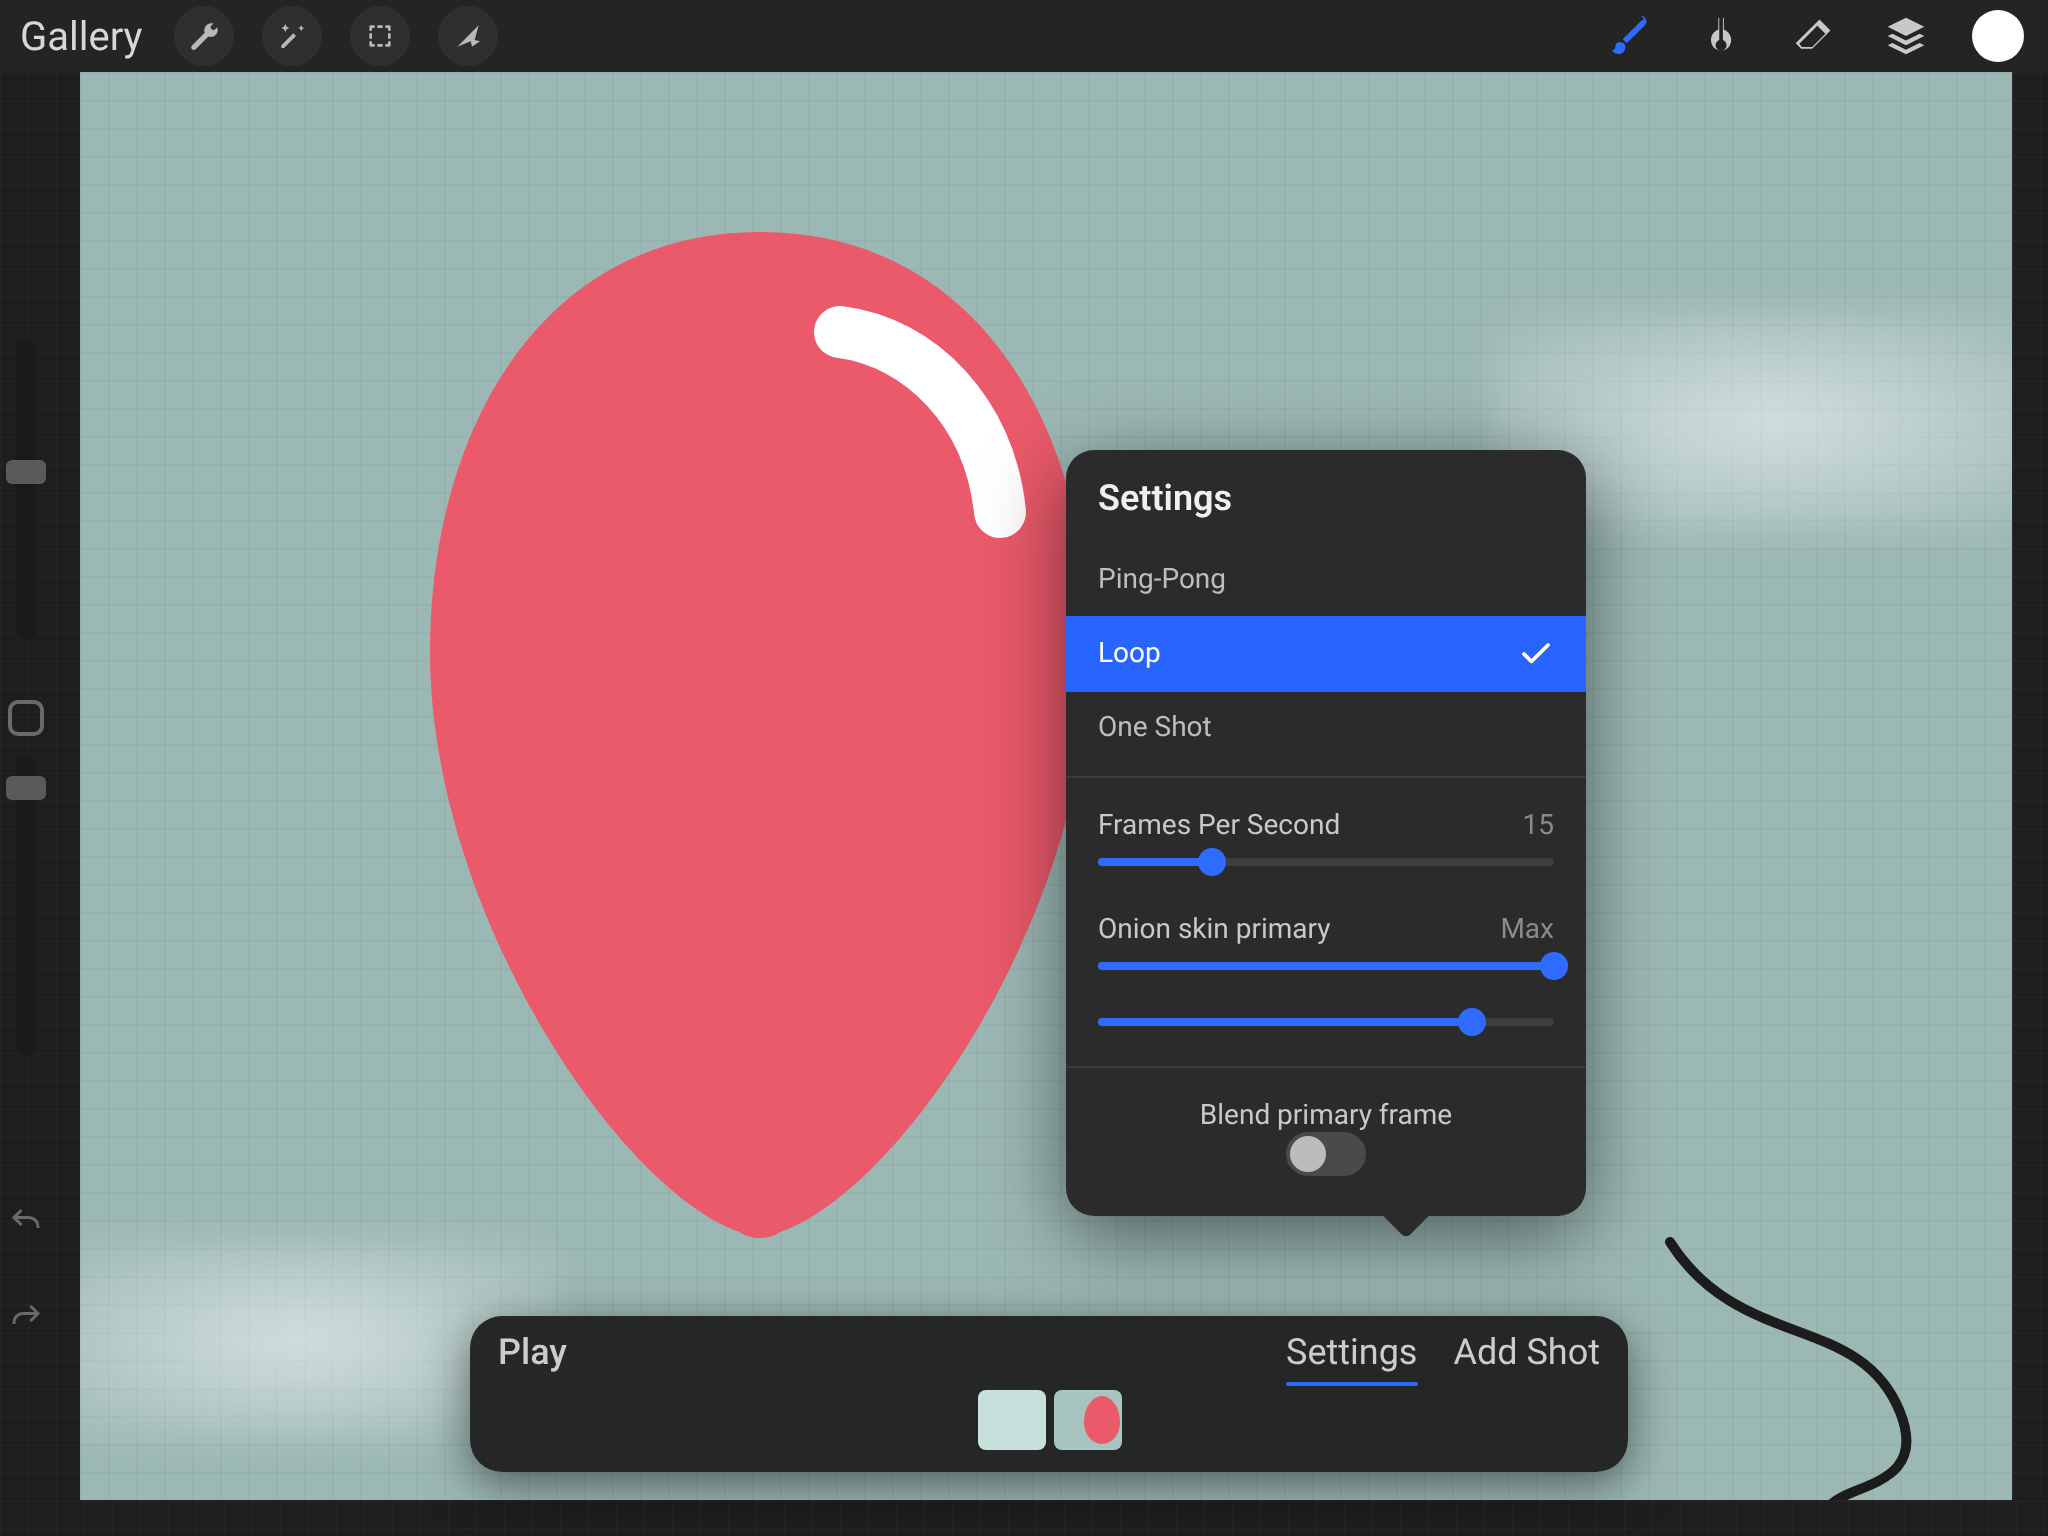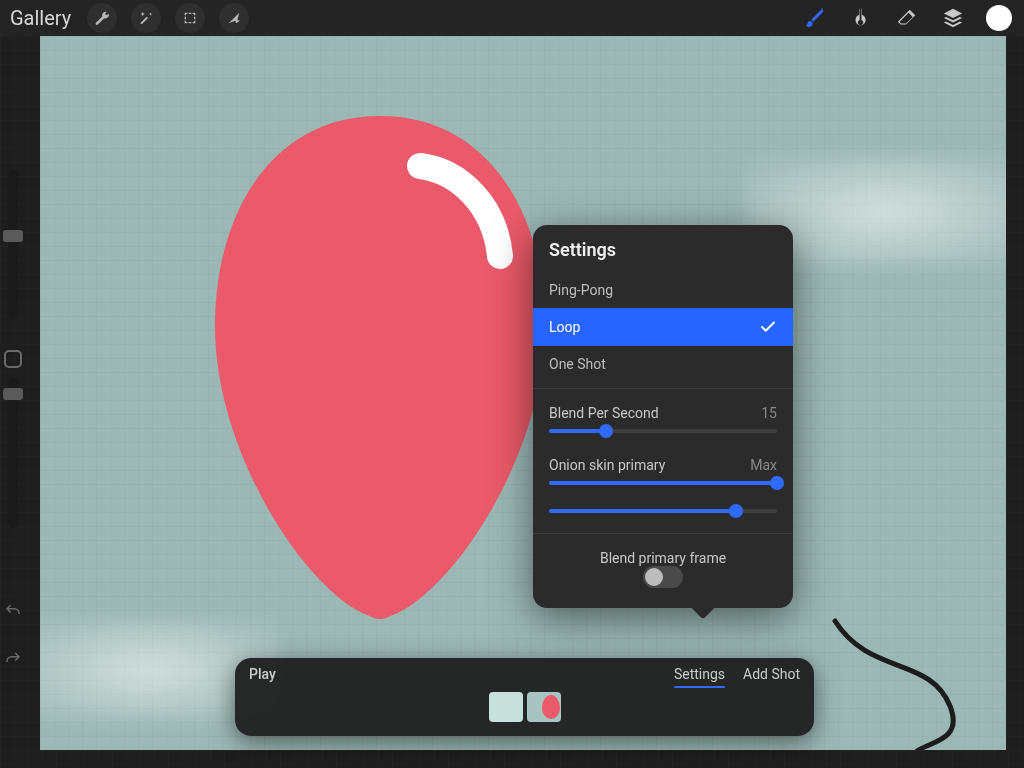--- a/index.html
+++ b/index.html
@@ -49,21 +49,21 @@
   .hslider { position: relative; height: 4px; background: #3f3f3f; border-radius: 2px; }
   .hslider .fill { position: absolute; left: 0; top: 0; height: 4px; background: #2f6bff; border-radius: 2px; }
   .hslider .knob { position: absolute; top: -5px; width: 14px; height: 14px; background: #2f6bff; border-radius: 50%; transform: translateX(-50%); }
   .toggle-row { display: flex; justify-content: space-between; align-items: center; padding: 10px 16px; font-size: 14px; color: #c8c8c8; flex-direction: column; }
   .switch { width: 40px; height: 22px; background: #4a4a4a; border-radius: 11px; position: relative; cursor: pointer; }
   .switch .dot { position: absolute; left: 2px; top: 2px; width: 18px; height: 18px; background: #bcbcbc; border-radius: 50%; }
   .popover-tail { position: absolute; bottom: -8px; left: 162px; width: 16px; height: 16px; background: #2b2b2b; transform: rotate(45deg); border-bottom-right-radius: 3px; }
 
   
   .timeline { position: absolute; left: 235px; right: 210px; bottom: 32px; height: 78px; background: rgba(32,32,32,0.96); border-radius: 16px; display: flex; flex-direction: column; padding: 8px 14px 10px; box-shadow: 0 6px 24px rgba(0,0,0,0.5); }
-  .timeline-head { display: flex; justify-content: space-between; align-items: center; font-size: 14px; color: #ccc; margin-bottom: 6px; }
+  .timeline-head { display: flex; justify-content: space-between; align-items: center; font-size: 18px; color: #ccc; margin-bottom: 6px; }
   .timeline-head .left { font-weight: 500; }
   .timeline-head .right { display: flex; gap: 18px; }
   .timeline-head .right span { cursor: pointer; }
   .settings-active { position: relative; }
   .settings-active::after { content:""; position:absolute; left:0; right:0; bottom:-6px; height:2px; background:#2f6bff; border-radius:1px; }
   .frames { display: flex; gap: 4px; justify-content: center; align-items: center; flex:1; }
   .frame { width: 34px; height: 30px; border-radius: 4px; background:#c7e0dc; cursor:pointer; border:1px solid rgba(255,255,255,0.05); }
   .frame.sel { position:relative; }
   .frame.sel .mini-balloon { position:absolute; left:14px; top:2px; width:18px; height:24px; background:#ea5a6a; border-radius:50% 50% 50% 50% / 55% 55% 45% 45%; }
 
@@ -172,21 +172,21 @@
         </svg>
     </div>
     <div class="opt">
         <span>One Shot</span>
       </div>
 
     <div class="divider"></div>
 
     <div class="slider-row">
       <div class="slider-head">
-        <span>Blend Per Second</span>
+        <span>Frames Per Second</span>
         <span class="val">15</span>
       </div>
       <div class="hslider">
         <div class="fill" style="width:25%;"></div>
           <div class="knob" style="left:25%;"></div>
       </div>
     </div>
 
     <div class="slider-row">
       <div class="slider-head">

